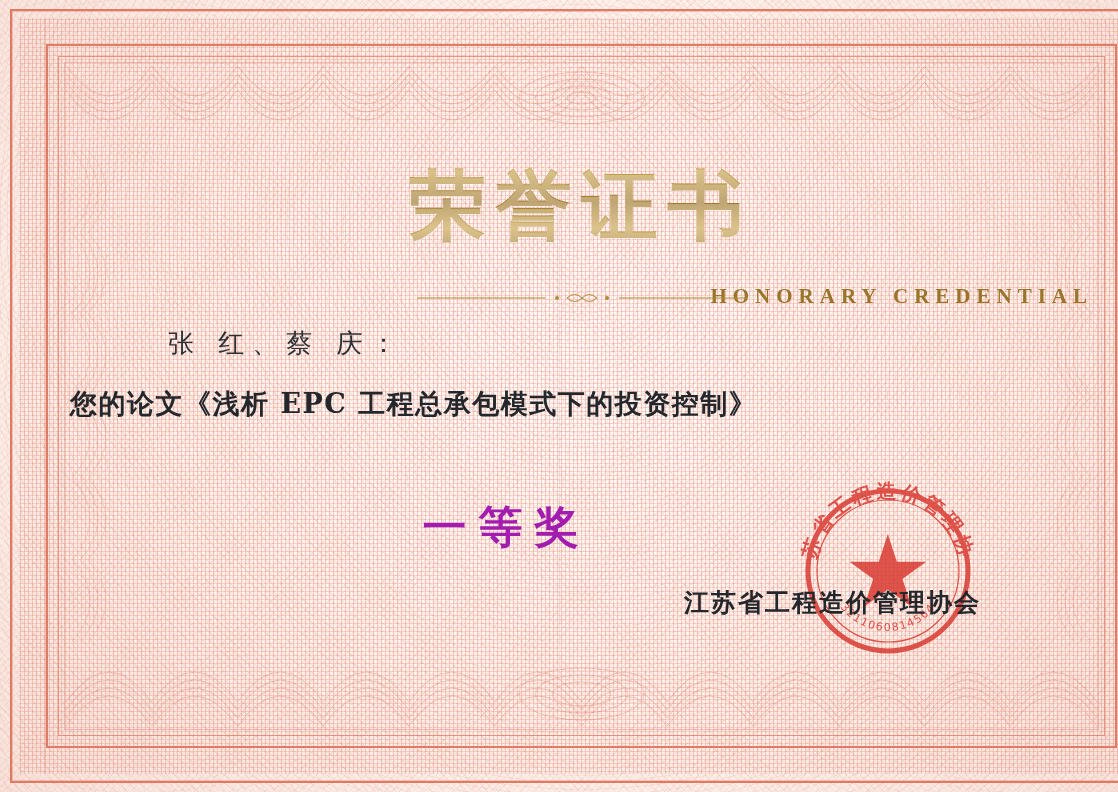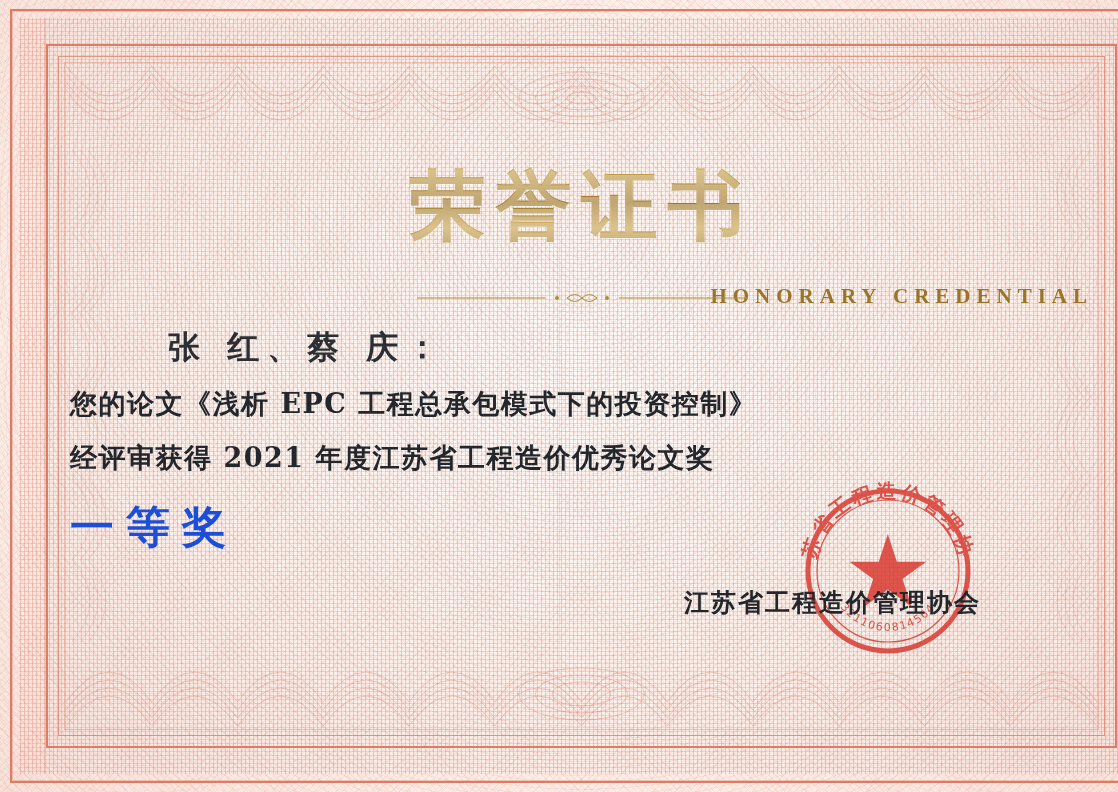--- a/index.html
+++ b/index.html
@@ -146,47 +146,48 @@
     transform: translateX(-50%);
     width: 330px;
     height: 16px;
   }
 
   .recipient {
     position: absolute;
     top: 258px;
     left: 98px;
     font-family: "DejaVu Serif", serif;
-    font-size: 32px;
-    font-weight: 700;
+    font-size: 26px;
+    font-weight: 400;
     color: #2b2f34;
     letter-spacing: 8px;
   }
 
   .body-line {
     position: absolute;
     left: 0; right: 0;
     font-family: "DejaVu Serif", serif;
     font-size: 27px;
     font-weight: 700;
     color: #23272c;
     letter-spacing: 1.5px;
   }
   .body-line.l1 { top: 318px; }
   .body-line.l2 { top: 372px; }
 
   .prize {
     position: absolute;
     top: 430px;
     left: 0; right: 0;
+    text-align: center;
     font-family: "DejaVu Serif", serif;
     font-size: 44px;
     font-weight: 700;
     letter-spacing: 12px;
-    color: #1d4ed8;
+    color: #a21caf;
     padding-right: 150px;
   }
 
   .issuer {
     position: absolute;
     top: 518px;
     right: 112px;
     font-family: "DejaVu Serif", serif;
     font-size: 25px;
     font-weight: 700;
@@ -297,21 +298,20 @@
         <line x1="202" y1="8" x2="330" y2="8" stroke="#b08a35" stroke-width="1"></line>
         <path d="M150,8 Q158,1 165,8 Q172,15 180,8 Q172,1 165,8 Q158,15 150,8 Z" fill="none" stroke="#b08a35" stroke-width="1"></path>
         <circle cx="140" cy="8" r="2" fill="#b08a35"></circle>
         <circle cx="190" cy="8" r="2" fill="#b08a35"></circle>
       </svg>
     </div>
 
     <div class="recipient">张 红、蔡 庆：</div>
 
     <div class="body-line l1">您的论文《浅析 EPC 工程总承包模式下的投资控制》</div>
-    <div class="body-line l2">经评审获得 2021 年度江苏省工程造价优秀论文奖</div>
 
     <div class="prize">一等奖</div>
 
     <div class="seal">
       <svg width="186" height="186" viewBox="0 0 186 186" aria-hidden="true">
         <defs>
           <path id="arcTop" d="M 20 93 A 73 73 0 0 1 166 93"></path>
           <path id="arcBottom" d="M 33 93 A 60 60 0 0 0 153 93"></path>
         </defs>
         <g opacity="0.82">

